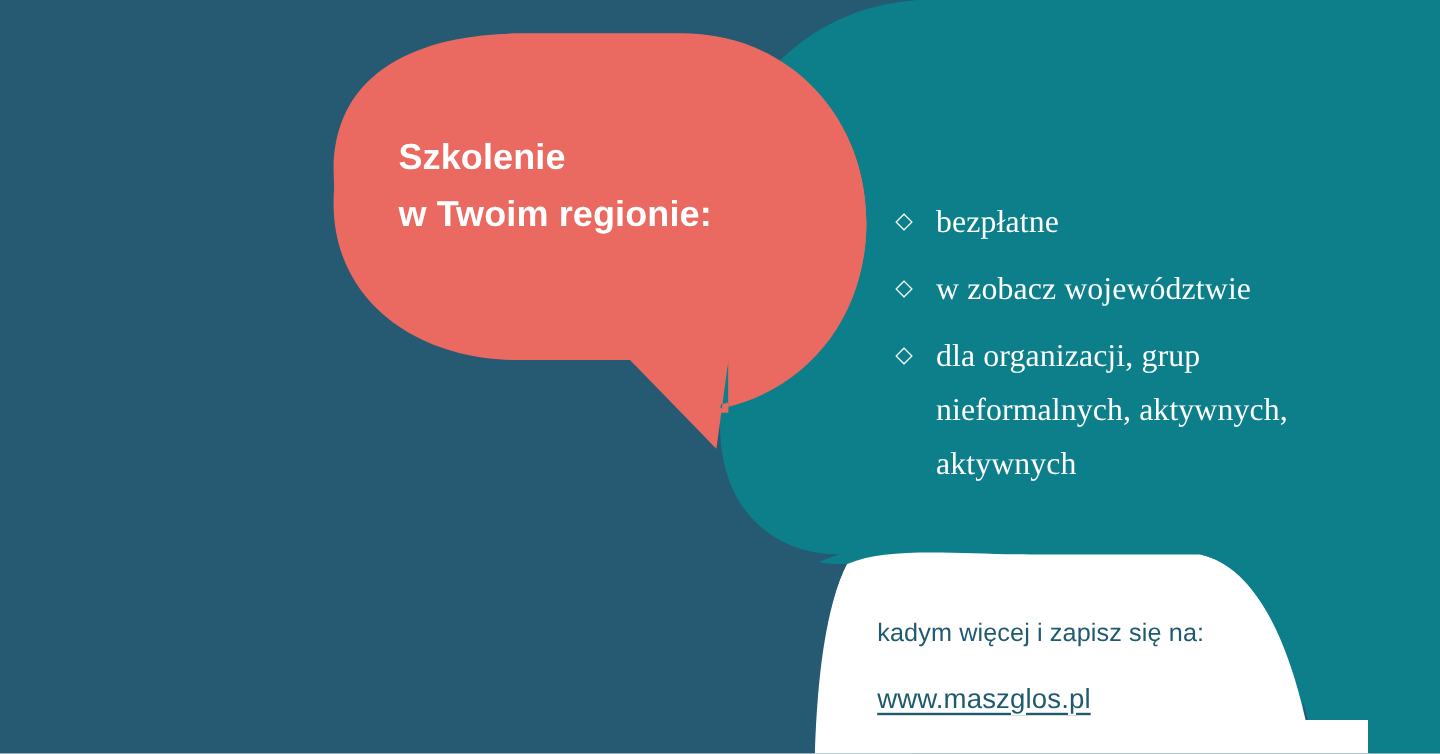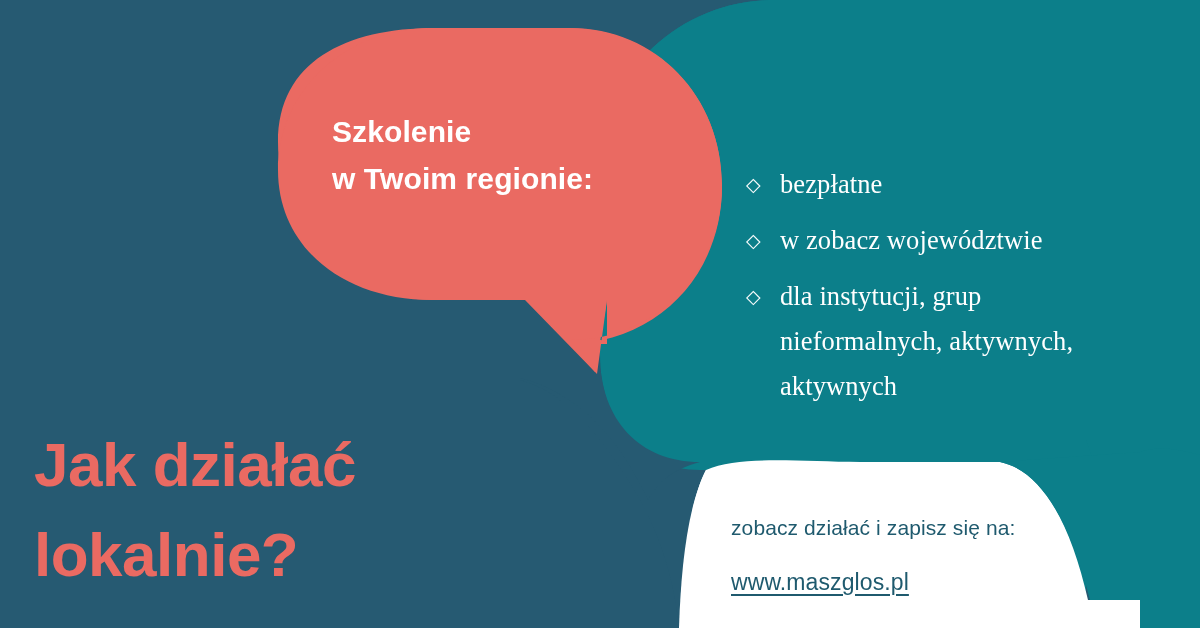--- a/index.html
+++ b/index.html
@@ -189,31 +189,27 @@
     <div class="bullet-row">
       <span class="bullet-mark">◇</span>
       <span class="bullet-text">
         <span class="line">w zobacz województwie</span>
       </span>
     </div>
 
     <div class="bullet-row">
       <span class="bullet-mark">◇</span>
       <span class="bullet-text">
-        <span class="line">dla instytucji, grup</span>
+        <span class="line">dla organizacji, grup</span>
         <span class="line">nieformalnych, aktywnych,</span>
         <span class="line">aktywnych</span>
       </span>
     </div>
 
   </div>
 
-  <div id="headline">
-    <span class="line">Jak działać</span>
-    <span class="line">lokalnie?</span>
-  </div>
 
   <div id="footer">
-    <span class="cta">zobacz działać i zapisz się na:</span>
+    <span class="cta">kadym więcej i zapisz się na:</span>
     <span class="url">www.maszglos.pl</span>
   </div>
 
 </div>
 
 </body></html>

